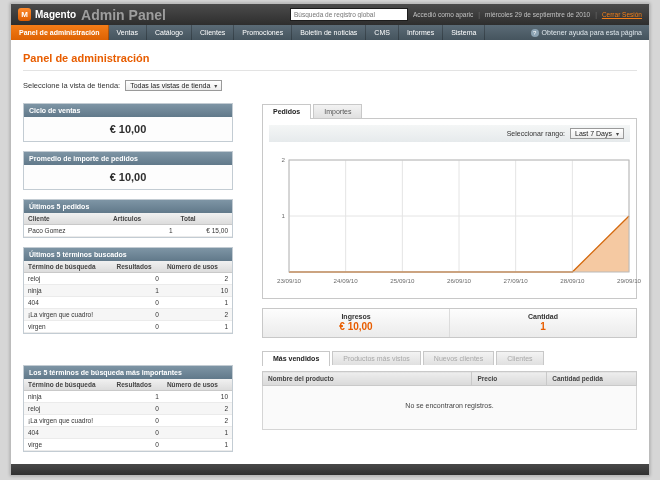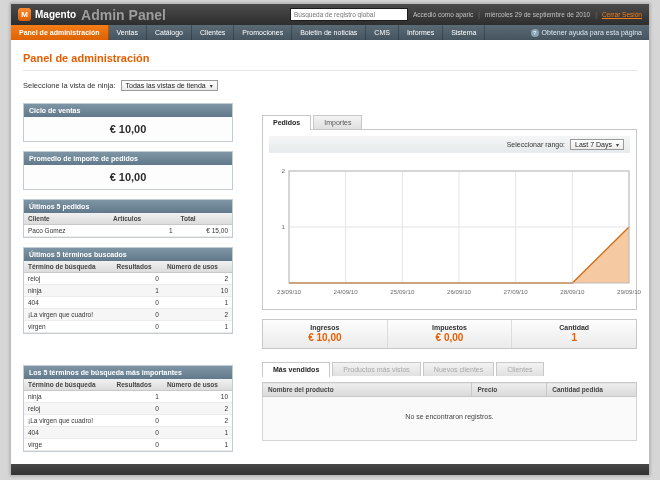--- a/index.html
+++ b/index.html
@@ -23,21 +23,21 @@
   .nav-item.active{background:linear-gradient(#f57d17,#dd6203);font-weight:bold;}
   .nav-help{margin-left:auto;display:flex;align-items:center;gap:3px;padding:0 7px;color:#dfe7ec;cursor:pointer;}
   .help-icon{width:8px;height:8px;border-radius:50%;background:#8ca3b3;color:#fff;font-size:6px;display:flex;align-items:center;justify-content:center;}
   
   .content{padding:6px 12px 12px;background:#fff;min-height:420px;}
   .page-title{color:#e85d00;font-size:11px;font-weight:bold;margin:6px 0 6px;}
   .divider{border-bottom:1px solid #e3e3e3;margin-bottom:9px;}
   .store-switcher{display:flex;align-items:center;gap:5px;font-size:7.5px;color:#333;margin-bottom:12px;}
   .select{display:inline-flex;align-items:center;gap:4px;border:1px solid #9a9a9a;background:linear-gradient(#fff,#ececec);padding:1px 4px;font-size:7px;color:#222;cursor:pointer;}
   .caret{font-size:6px;color:#444;}
-  .columns{display:flex;gap:29px;align-items:center;}
+  .columns{display:flex;gap:29px;align-items:flex-start;}
   .left-col{width:210px;flex-shrink:0;display:flex;flex-direction:column;gap:9px;}
   .right-col{flex:1;min-width:0;}
   
   .panel{border:1px solid #c3ccd3;background:#fff;}
   .panel.gap-lg{margin-top:22px;}
   .panel-head{background:linear-gradient(#7e95a5,#61798a);color:#fff;font-size:7px;font-weight:bold;padding:3px 5px;}
   .panel-value{font-size:11px;font-weight:bold;color:#2e2e2e;text-align:center;padding:6px 0;background:#fdfdfd;}
   .mini-table{width:100%;border-collapse:collapse;font-size:6.5px;color:#333;}
   .mini-table th{background:linear-gradient(#f1f1f1,#dcdcdc);font-weight:bold;text-align:left;padding:2px 4px;border-bottom:1px solid #c9c9c9;color:#444;}
   .mini-table td{padding:2px 4px;border-bottom:1px solid #ebebeb;background:#fff;}
@@ -97,21 +97,21 @@
       <span class="help-icon">?</span>
       <span>Obtener ayuda para esta página</span>
     </div>
   </nav>
 
   <div class="content">
     <h1 class="page-title">Panel de administración</h1>
     <div class="divider"></div>
 
     <div class="store-switcher">
-      <span>Seleccione la vista de ninja:</span>
+      <span>Seleccione la vista de tienda:</span>
       <div class="select">
         <span>Todas las vistas de tienda</span>
         <span class="caret">▾</span>
       </div>
     </div>
 
     <div class="columns">
 
       <aside class="left-col">
 
@@ -267,24 +267,20 @@
               </svg>
           </div>
         </div>
 
         <div class="stats-bar">
           <div class="stat">
             <div class="stat-label">Ingresos</div>
             <div class="stat-value">€ 10,00</div>
           </div>
           <div class="stat">
-            <div class="stat-label">Impuestos</div>
-            <div class="stat-value">€ 0,00</div>
-          </div>
-          <div class="stat">
             <div class="stat-label">Cantidad</div>
             <div class="stat-value">1</div>
           </div>
         </div>
 
         <div class="tab-row bottom-tabs">
           <div class="tab active">Más vendidos</div>
           <div class="tab disabled">Productos más vistos</div>
           <div class="tab disabled">Nuevos clientes</div>
           <div class="tab disabled">Clientes</div>

